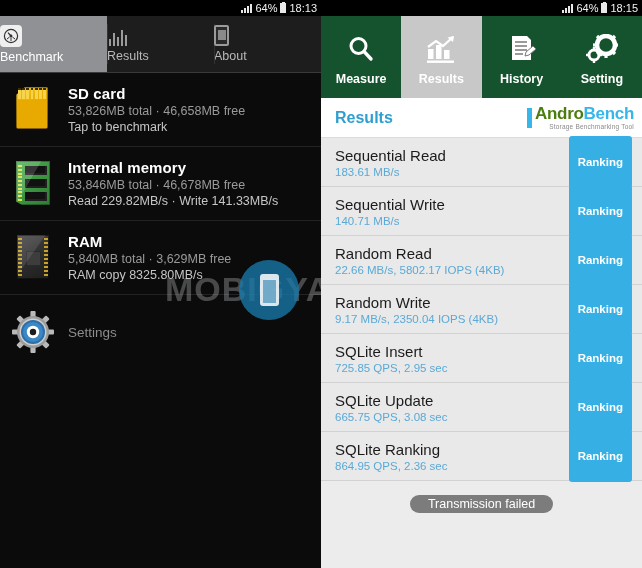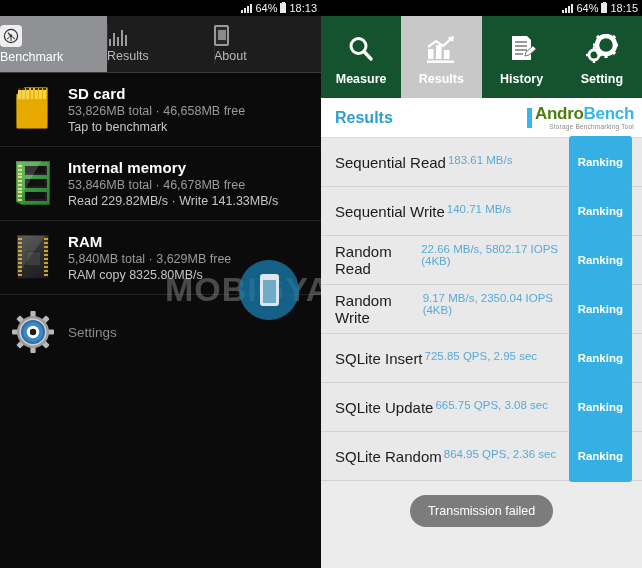--- a/index.html
+++ b/index.html
@@ -198,33 +198,33 @@
   .logo-main .a { color:#4d7c0f; }
   .logo-main .b { color:#37b6e9; }
   .logo-sub { font-size: 6.5px; color:#8a8a8a; letter-spacing:.2px; margin-top:2px; text-align:right;}
 
   .result-list { background:#e9e9e9; }
   .rrow {
     height: 49px; display:flex; align-items:center; justify-content:space-between;
     padding: 0 10px 0 14px; border-bottom: 1px solid #d2d2d2;
     position: relative;
   }
-  .rrow-text{ display:flex; flex-direction:row; gap:2px; }
+  .rrow-text{ display:flex; flex-direction:column; gap:2px; }
   .rrow-title{ font-size: 15px; color:#1b1b1b; }
   .rrow-sub{ font-size: 11.5px; color:#5aa9d6; }
   .ranking-btn {
     background:#36b0e4; color:#fff; font-size: 11.5px; font-weight:bold;
     padding: 20px 9px; border-radius: 3px; border:none;
     font-family:"Liberation Sans", sans-serif;
   }
 
   .toast-wrap{ display:flex; justify-content:center; padding-top: 14px; }
   .toast{
     background: rgba(115,115,115,0.93); color:#fff; font-size:12.5px;
-    padding: 9px 18px; border-radius: 18px;
+    padding: 2px 18px; border-radius: 18px;
   }
   .right-filler{ background:#ececec; flex:1; }
   .right-col{ display:flex; flex-direction:column; height:100%; }
 </style>
 </head>
 <body>
 
 <div class="screens">
 
   <div class="left">
@@ -530,21 +530,21 @@
         </div>
         <div class="rrow">
           <div class="rrow-text">
             <div class="rrow-title">SQLite Update</div>
             <div class="rrow-sub">665.75 QPS, 3.08 sec</div>
           </div>
           <button class="ranking-btn">Ranking</button>
         </div>
         <div class="rrow">
           <div class="rrow-text">
-            <div class="rrow-title">SQLite Random</div>
+            <div class="rrow-title">SQLite Ranking</div>
             <div class="rrow-sub">864.95 QPS, 2.36 sec</div>
           </div>
           <button class="ranking-btn">Ranking</button>
         </div>
       </div>
 
       <div class="toast-wrap">
         <div class="toast">Transmission failed</div>
       </div>
 

